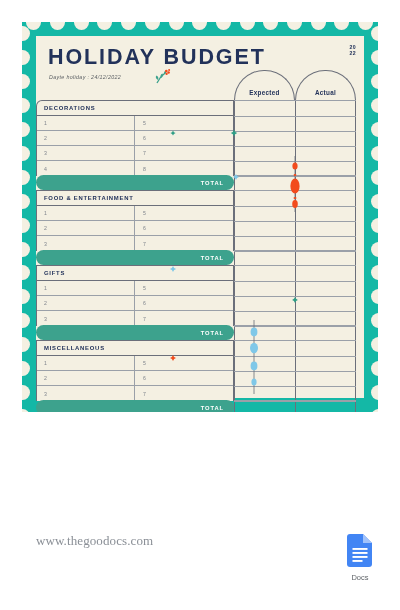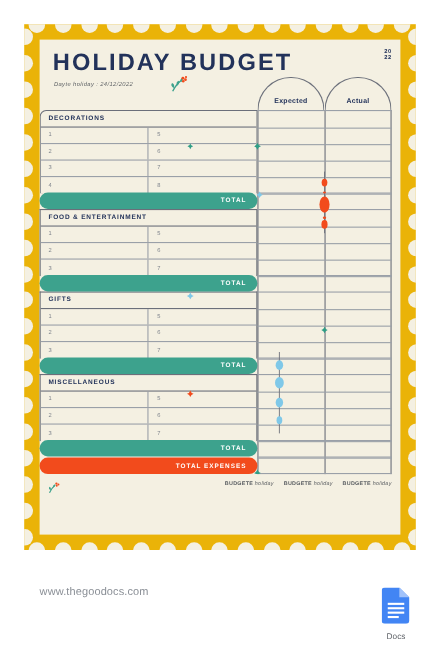--- a/index.html
+++ b/index.html
@@ -8,22 +8,22 @@
     width: 400px; height: 610px;
     background: #ffffff;
     font-family: "Liberation Sans", sans-serif;
     overflow: hidden;
   }
   #page { position: relative; width: 400px; height: 610px; background: #ffffff; }
 
   
   .poster {
     position: absolute; left: 22px; top: 22px;
-    width: 356px; height: 478px;
-    background: #eab308;
+    width: 356px; height: 390px;
+    background: #14b8a6;
     overflow: hidden;
   }
   
   .scallops { position: absolute; inset: 0; pointer-events: none; }
   .scallop {
     position: absolute; background: #f4f0e2; border-radius: 50%;
     width: 15px; height: 15px;
   }
   .paper {
     position: absolute; left: 14px; top: 14px; right: 14px; bottom: 14px;
@@ -116,21 +116,21 @@
   .brandrow b {
     font-size: 4.9px; font-weight: 700; letter-spacing: .25px; color: #5b5f63; white-space: nowrap;
   }
   .brandrow b i { font-weight: 400; font-style: italic; }
   .hollysm { position: absolute; left: 7px; top: 5px; }
 
   
   .goo { position: absolute; left: 36px; top: 532px; }
   .goo .logo { font-size: 23px; font-weight: 700; color: #3b7dea; letter-spacing: -.5px; line-height: 26px; }
   .goo .logo .d { color: #2f6fe0; }
-  .goo .url { font-size: 10px; color: #8a8f96; letter-spacing: .1px; margin-top: 1px; }
+  .goo .url { font-size: 13px; color: #8a8f96; letter-spacing: .1px; margin-top: 1px; font-family: Liberation Serif, serif; }
   .docsbox { position: absolute; left: 343px; top: 534px; width: 34px; text-align: center; }
   .docslbl { font-size: 7.5px; color: #5f6368; margin-top: 2px; }
 </style>
 </head>
 <body>
 
 <div id="page">
 
   <div class="poster">
     <div class="scallops" id="scallops">

